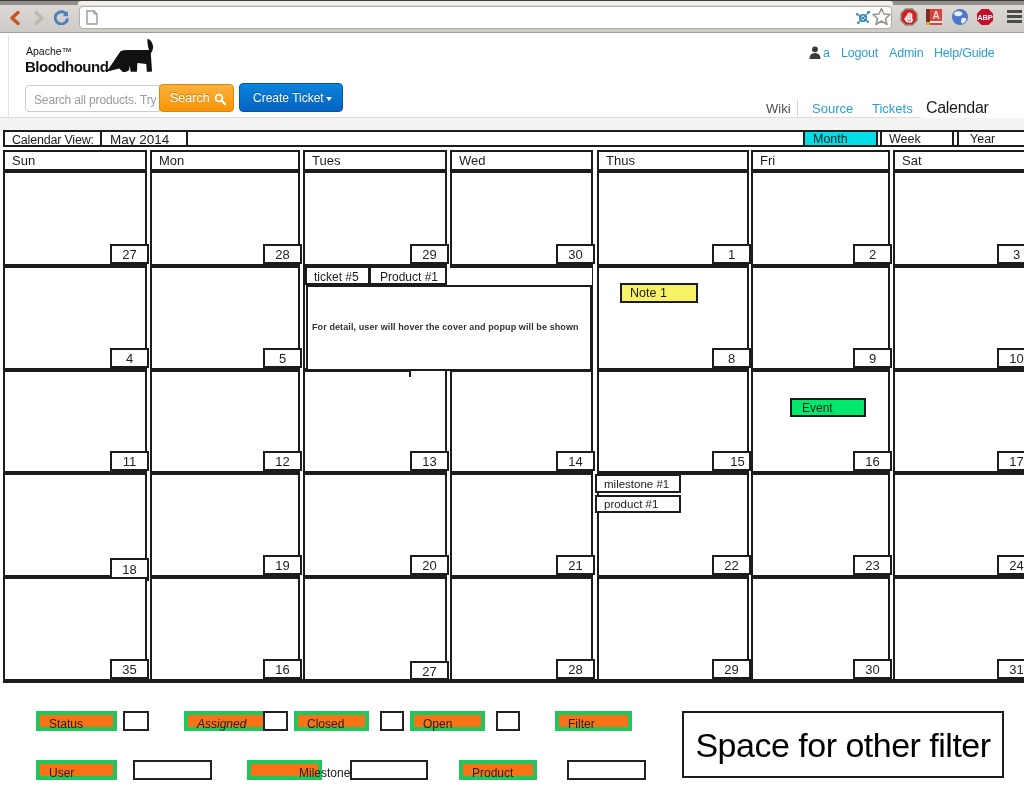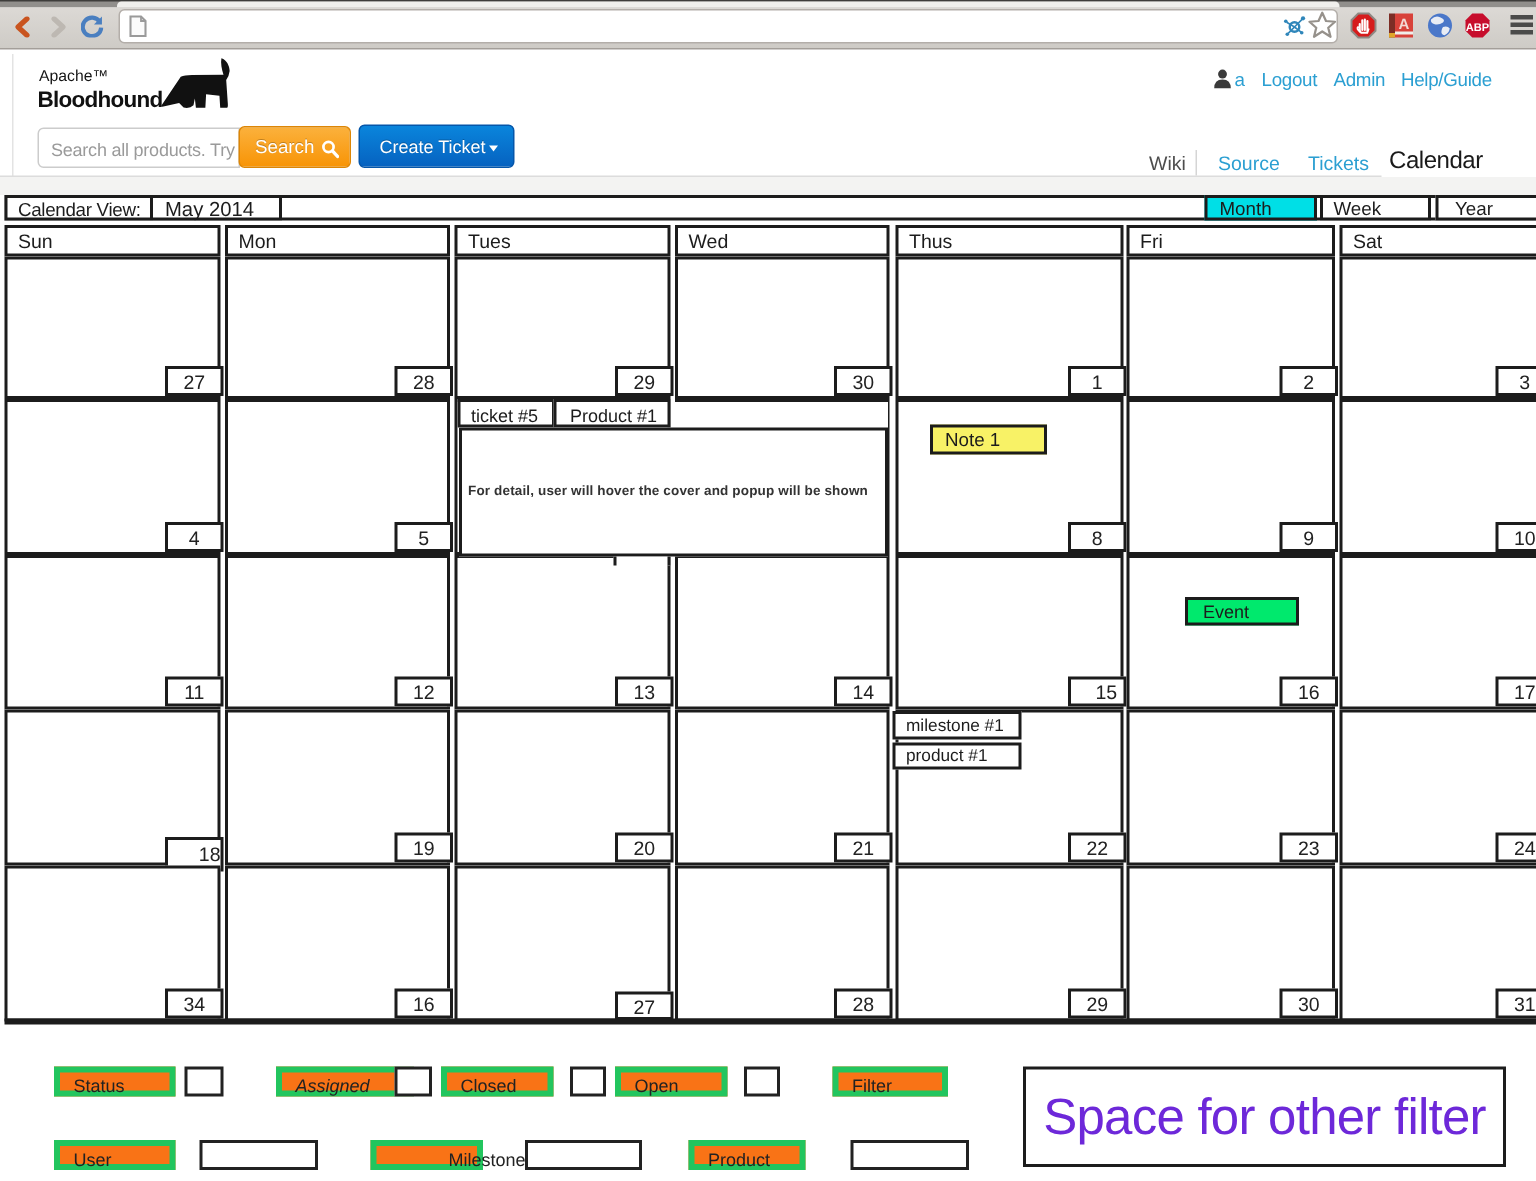--- a/index.html
+++ b/index.html
@@ -232,21 +232,21 @@
 <div class="box" style="left:751px;top:370px;width:139px;height:103px;"></div>
 
 <div class="num" style="left:853px;top:451px;">16</div>
 
 <div class="box" style="left:893px;top:370px;width:141px;height:103px;"></div>
 
 <div class="num" style="left:997px;top:451px;">17</div>
 
 <div class="box" style="left:3px;top:473px;width:144px;height:104px;"></div>
 
-<div class="num" style="left:110px;top:558px;height:23px;line-height:20px;text-align:right;">18</div>
+<div class="num" style="left:110px;top:558px;height:23px;line-height:20px;">18</div>
 
 <div class="box" style="left:150px;top:473px;width:150px;height:104px;"></div>
 
 <div class="num" style="left:263px;top:555px;">19</div>
 
 <div class="box" style="left:303px;top:473px;width:144px;height:104px;"></div>
 
 <div class="num" style="left:410px;top:555px;">20</div>
 
 <div class="box" style="left:450px;top:473px;width:143px;height:104px;"></div>
@@ -260,21 +260,21 @@
 <div class="box" style="left:751px;top:473px;width:139px;height:104px;"></div>
 
 <div class="num" style="left:853px;top:555px;">23</div>
 
 <div class="box" style="left:893px;top:473px;width:141px;height:104px;"></div>
 
 <div class="num" style="left:997px;top:555px;">24</div>
 
 <div class="box" style="left:3px;top:577px;width:144px;height:104px;"></div>
 
-<div class="num" style="left:110px;top:659px;">34</div>
+<div class="num" style="left:110px;top:659px;">35</div>
 
 <div class="box" style="left:150px;top:577px;width:150px;height:104px;"></div>
 
 <div class="num" style="left:263px;top:659px;">16</div>
 
 <div class="box" style="left:303px;top:577px;width:144px;height:104px;"></div>
 
 <div class="num" style="left:410px;top:661px;height:19px;">27</div>
 
 <div class="box" style="left:450px;top:577px;width:143px;height:104px;"></div>
@@ -338,15 +338,15 @@
 <div class="fempty" style="left:133px;top:760px;width:79px;"></div>
 
 <div class="flabel" style="left:247px;top:760px;width:75px;padding-left:48px;">Milestone</div>
 
 <div class="fempty" style="left:350px;top:760px;width:78px;"></div>
 
 <div class="flabel" style="left:459px;top:760px;width:78px;">Product</div>
 
 <div class="fempty" style="left:567px;top:760px;width:79px;"></div>
 
-<div class="box" style="left:682px;top:711px;width:322px;height:67px;font-size:34px;letter-spacing:-0.5px;color:#6d28d9;text-align:center;padding-top:13px;">Space for other filter</div>
+<div class="box" style="left:682px;top:711px;width:322px;height:67px;font-size:34px;letter-spacing:-0.5px;color:#000000;text-align:center;padding-top:13px;">Space for other filter</div>
 
 </div>
 
 </body></html>

